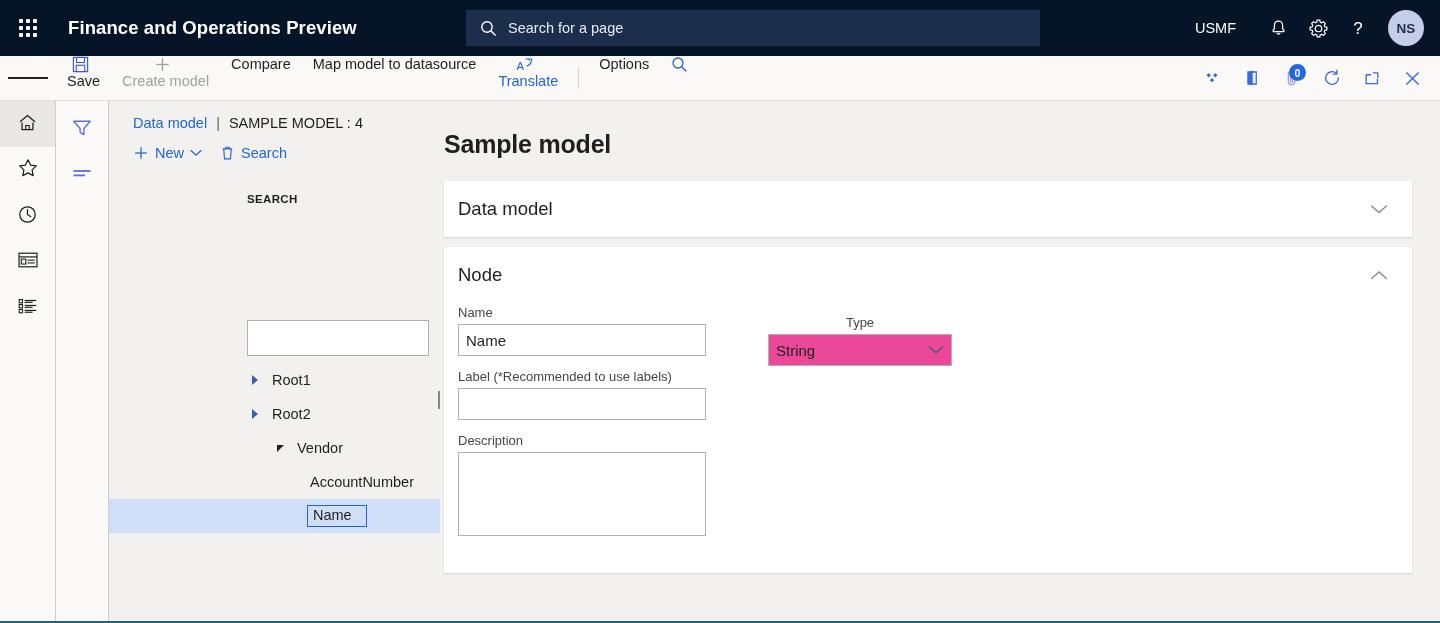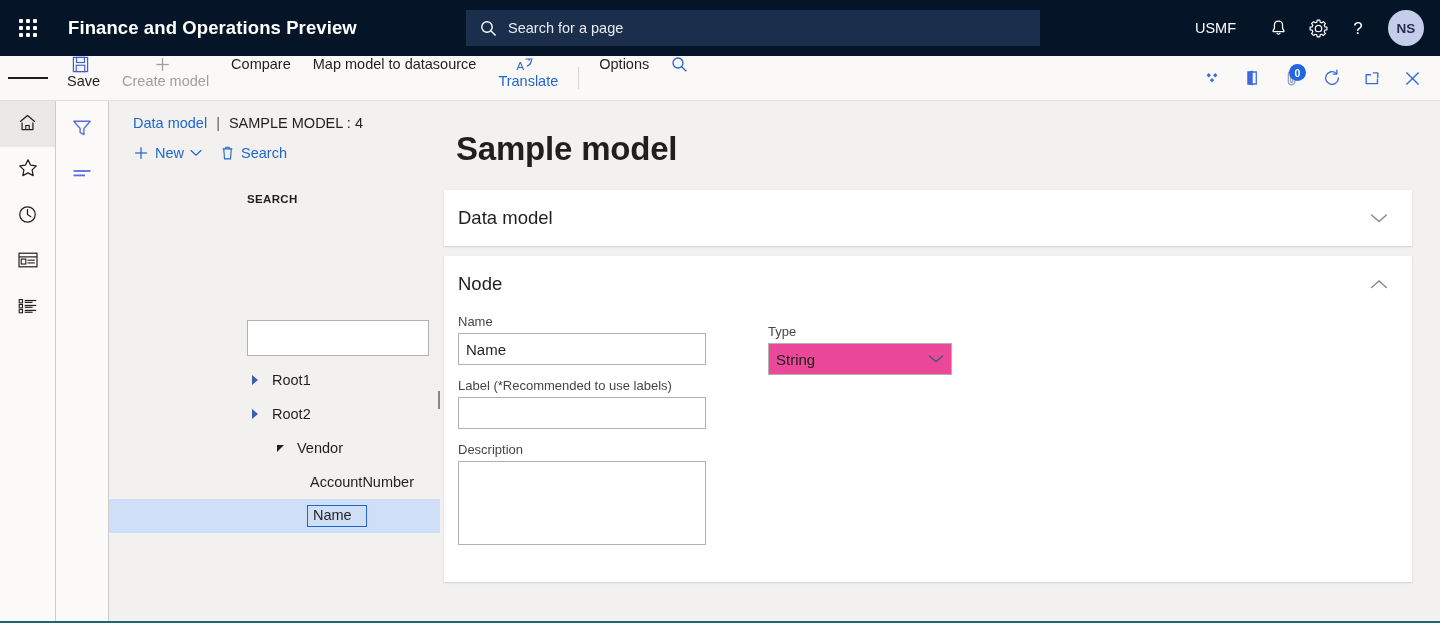--- a/index.html
+++ b/index.html
@@ -242,41 +242,41 @@
 
   
   .content {
     flex: 1 1 auto;
     background: #f2f1f0;
     padding: 0 28px 0 4px;
     overflow: hidden;
     position: relative;
   }
   .pagetitle {
-    font-size: 33px; font-weight: 600; color: #201f1e;
-    padding: 29px 0 0 0; margin: 0 0 22px 12px;
+    font-size: 25px; font-weight: 600; color: #201f1e;
+    padding: 29px 0 0 0; margin: 0 0 22px 0;
     letter-spacing: -0.2px;
   }
   .card {
     background: #ffffff;
     box-shadow: 0 1px 2px rgba(0,0,0,0.13);
     margin-bottom: 10px;
   }
   .cardhead {
     height: 56px;
     display: flex; align-items: center; justify-content: space-between;
     padding: 0 24px 0 14px;
     cursor: pointer;
   }
   .cardtitle { font-size: 18.5px; color: #201f1e; font-weight: 400; }
   .chev { color: #8a8886; display: flex; align-items: center; }
 
   .cardbody { padding: 2px 14px 20px 14px; display: flex; }
   .col-left { width: 302px; padding-left: 0; }
-  .col-right { margin-left: 8px; padding-top: 10px; }
+  .col-right { margin-left: 8px; padding-top: 10px; text-align: center; }
   .grouphdr {
     font-size: 11.5px; font-weight: 700; color: #201f1e;
     letter-spacing: 0.35px; padding: 8px 0 10px 0;
   }
   .fld { margin-bottom: 13px; }
   .flabel {
     font-size: 13px; color: #484644; margin-bottom: 4px; display: block;
   }
   .finput {
     width: 248px; height: 32px;

